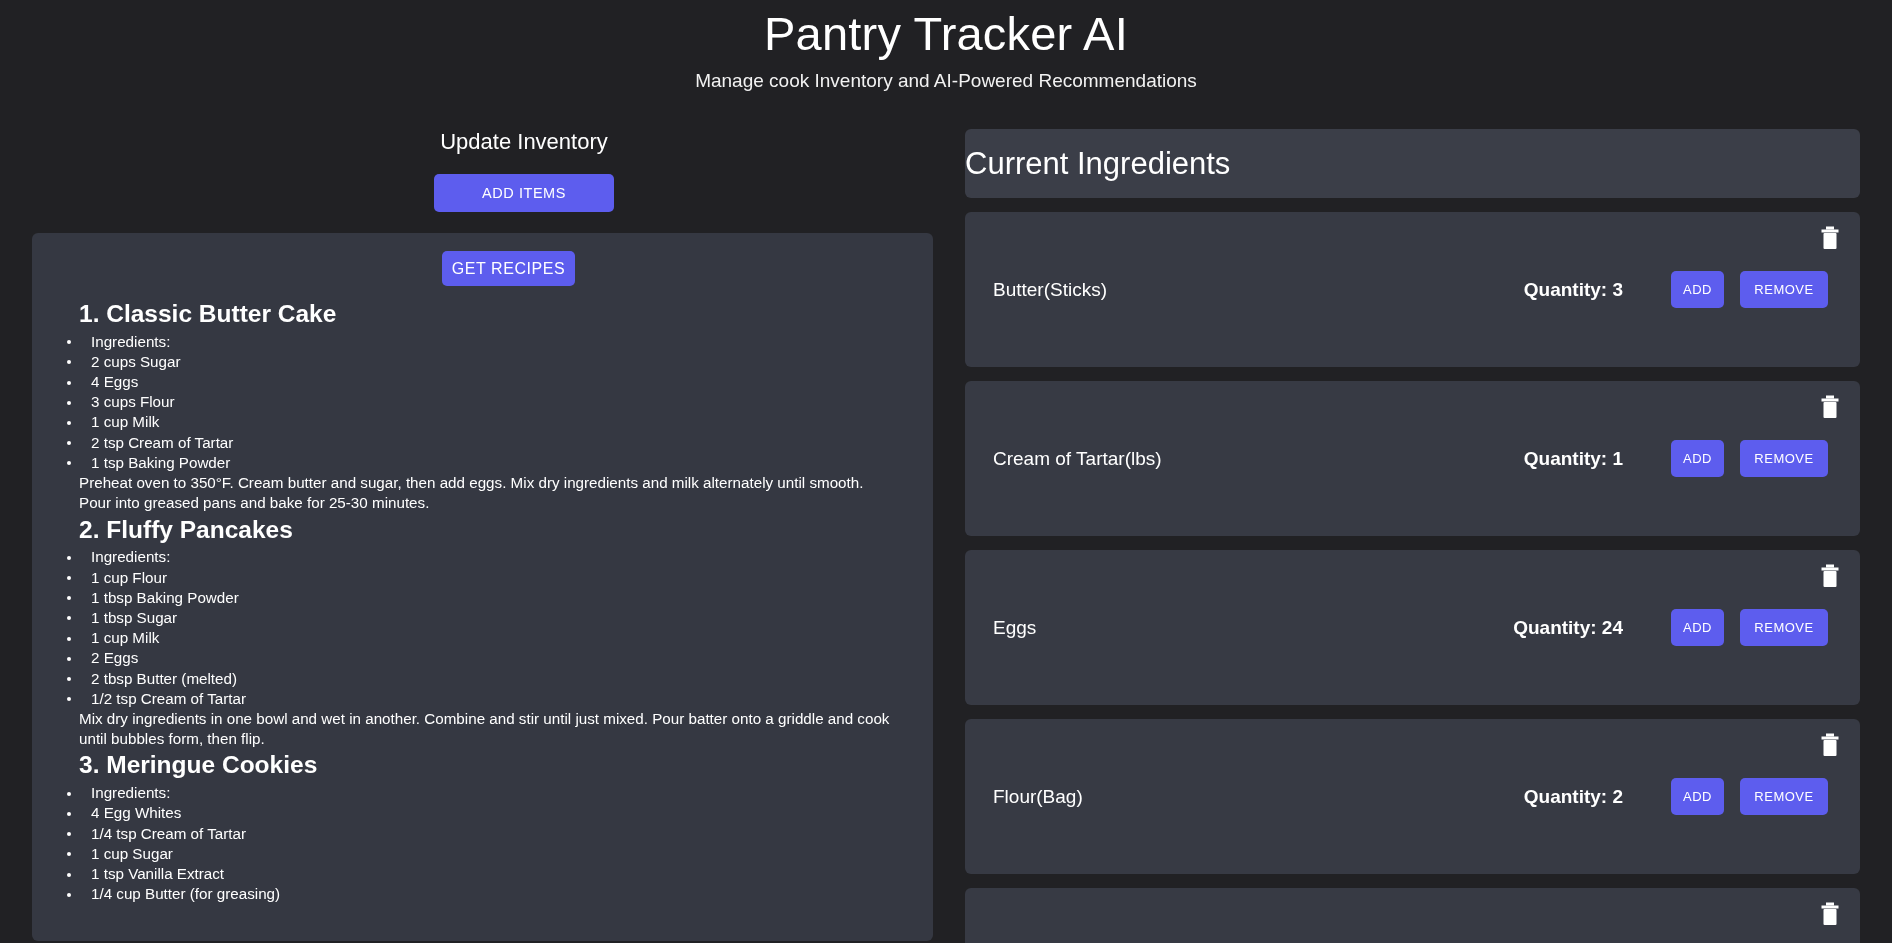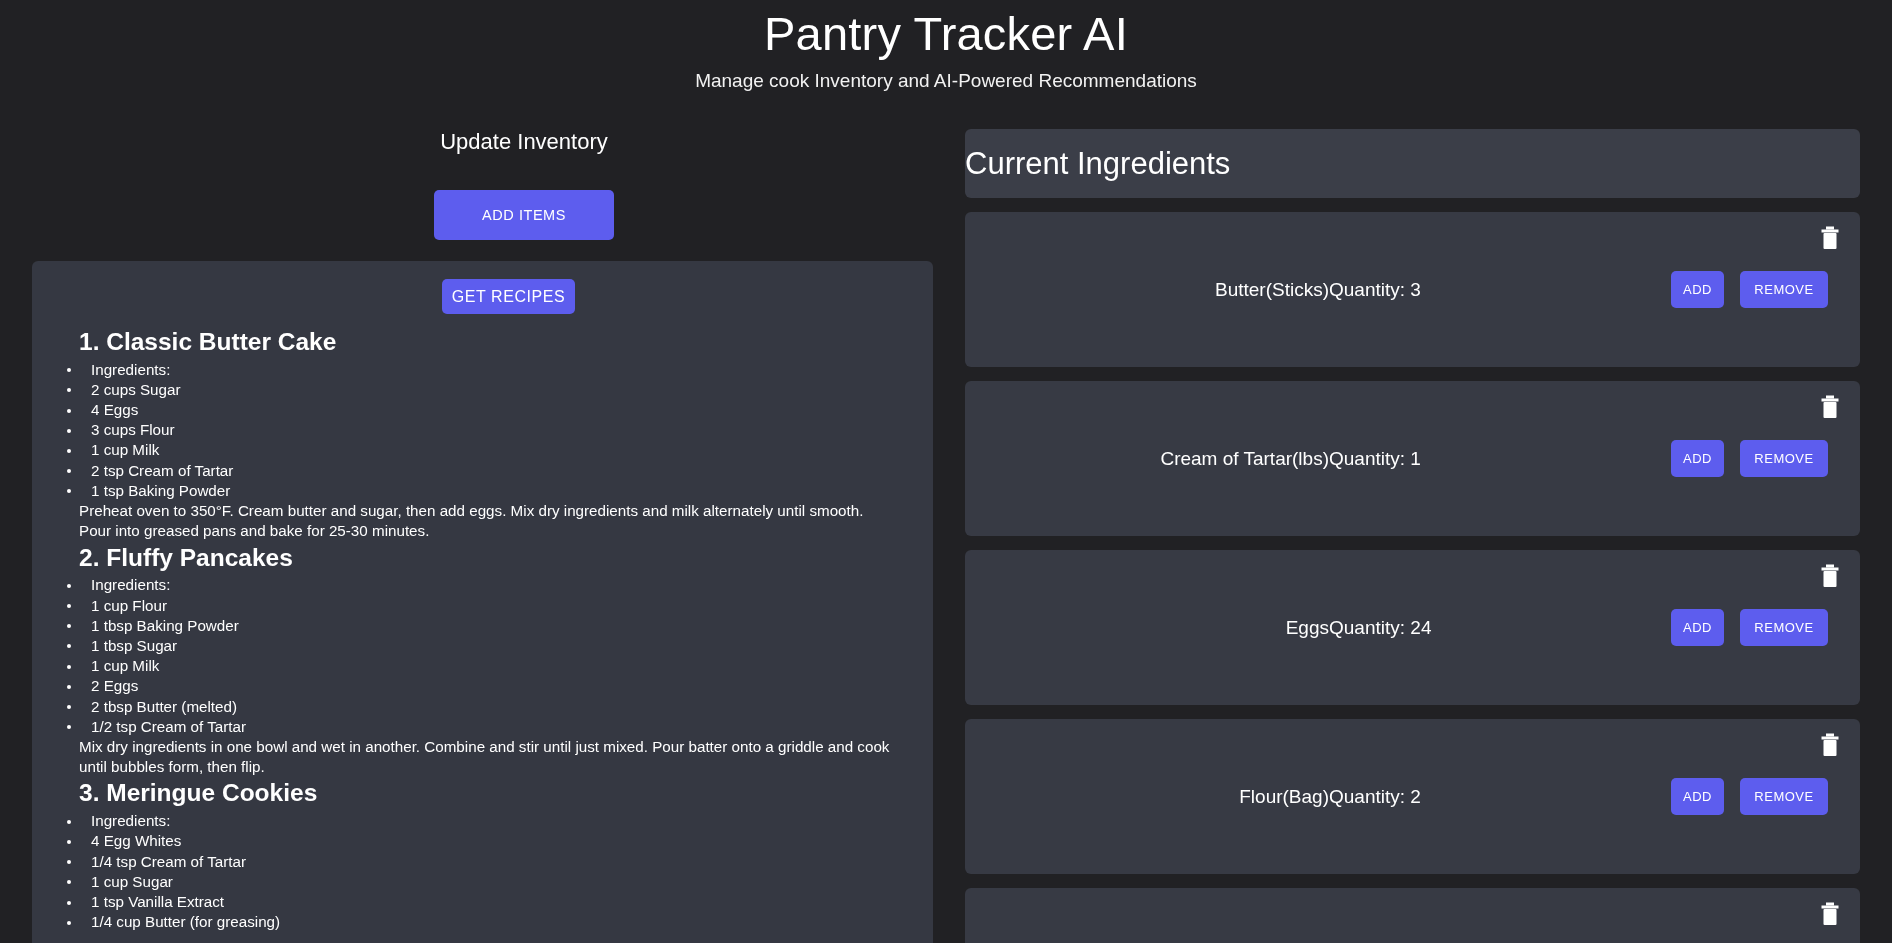--- a/index.html
+++ b/index.html
@@ -76,23 +76,23 @@
     border-radius: 5px;
     font-family: "Liberation Sans", sans-serif;
     font-size: 14.5px;
     font-weight: 400;
     letter-spacing: 0.55px;
     cursor: pointer;
     text-align: center;
   }
   .btn-add-items {
     width: 180px;
-    height: 50px;
+    height: 38px;
     line-height: 38px;
-    margin-top: 34px;
+    margin-top: 18px;
   }
 
   
   .recipes-panel {
     margin-top: 21px;
     margin-left: 32px;
     width: 901px;
     background: #353842;
     border-radius: 6px;
     padding: 18px 14px 0 14px;
@@ -188,31 +188,31 @@
     border: none;
     padding: 0;
     cursor: pointer;
     display: block;
   }
   .trash-btn svg { display: block; }
 
   .ing-name {
     font-size: 19px;
     color: #ffffff;
-    margin-left: 64px;
+    margin-left: 28px;
     width: 300px;
     flex: 0 0 300px;
-    text-align: right;
   }
   .ing-qty {
     font-size: 19px;
     color: #ffffff;
     flex: 1 1 auto;
-    text-align: left;
+    text-align: right;
     padding-right: 48px;
+    font-weight: bold;
   }
   .ing-actions {
     display: flex;
     gap: 16px;
     margin-right: 32px;
   }
   .btn-ing {
     border: none;
     border-radius: 5px;
     background: #5d5dee;

